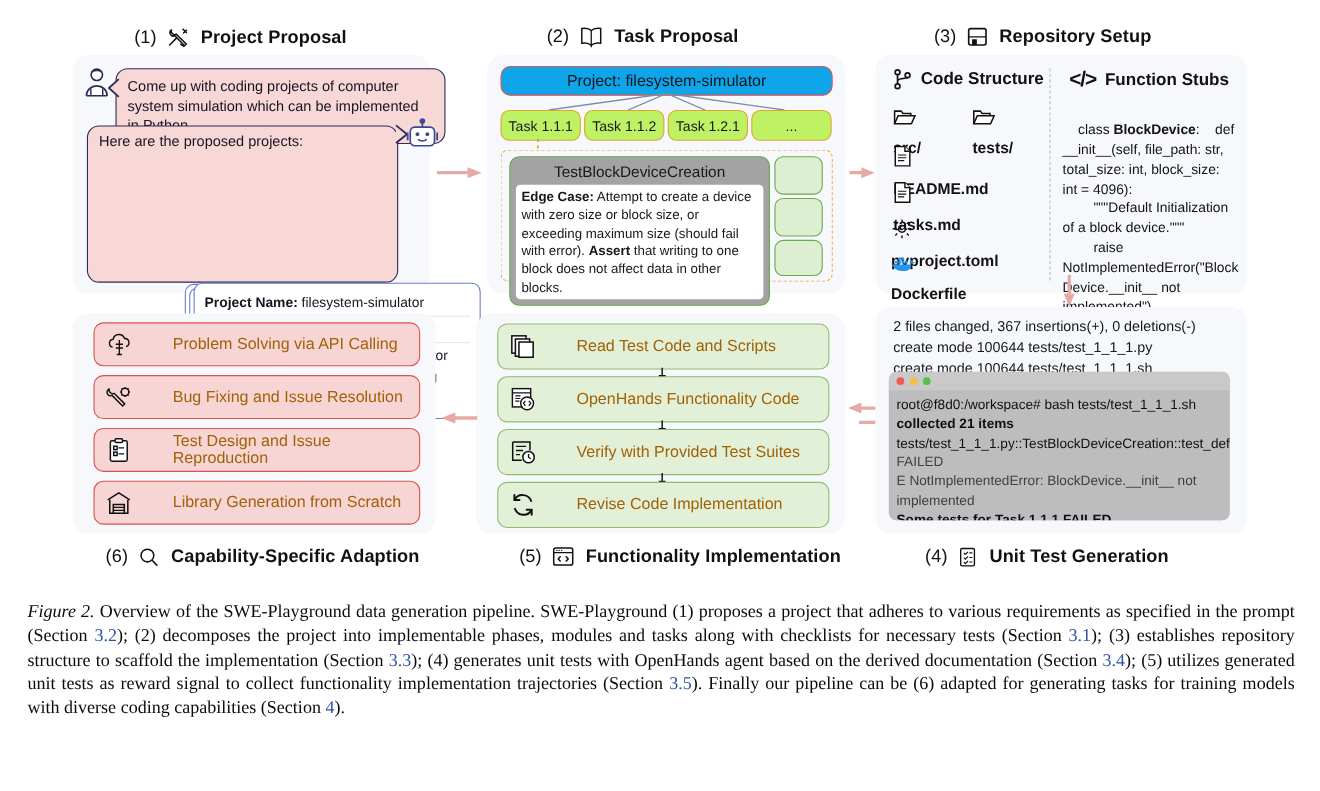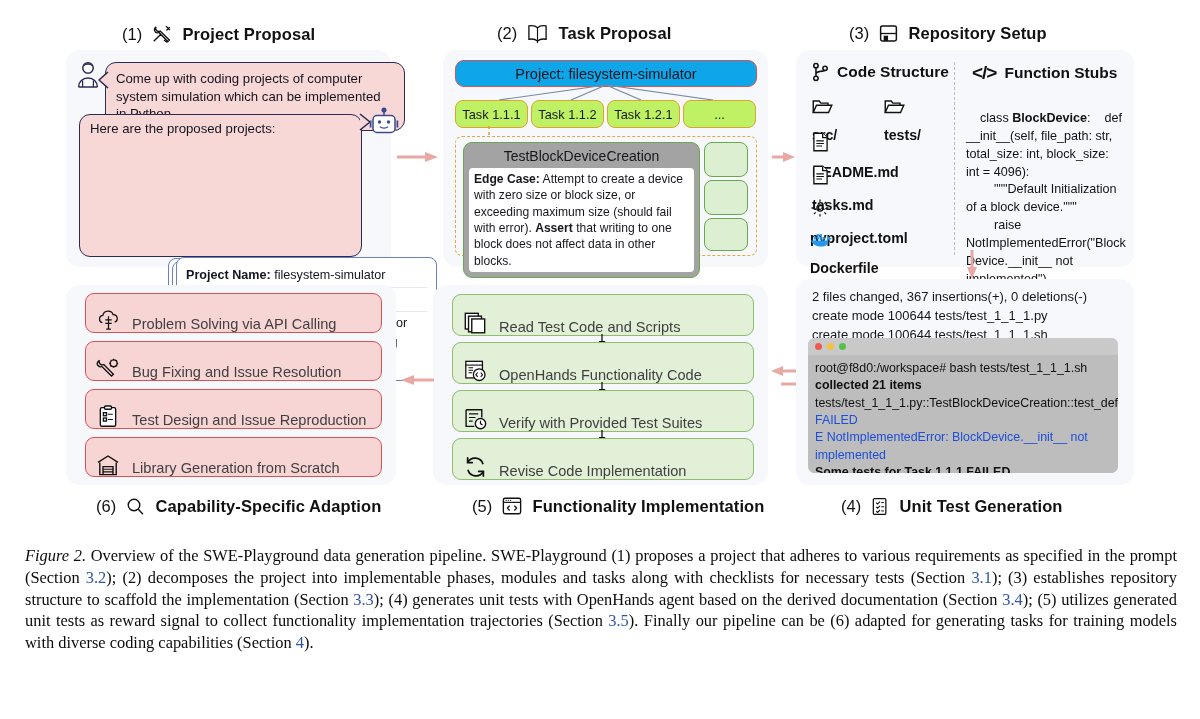--- a/index.html
+++ b/index.html
@@ -52,25 +52,25 @@
   .stub{position:absolute;font-size:12.6px;line-height:1.42;color:#121212;white-space:pre-wrap;}
   .stub b{font-weight:bold;}
 
   
   .gitlines{position:absolute;font-size:13px;line-height:1.45;color:#16161d;}
   .term{position:absolute;border-radius:7px;overflow:hidden;background:#bdbdbd;}
   .term-bar{height:17px;background:#c9c9c9;display:flex;align-items:center;gap:5px;padding:0 7px;}
   .dot{width:7px;height:7px;border-radius:50%;}
   .term-body{padding:5px 7px 6px;font-size:12.4px;line-height:1.4;color:#101010;background:#bdbdbd;}
   .term-body .b{font-weight:bold;}
-  .fail{color:#1d4ed8;}
-
-  
-  .irow{position:absolute;display:flex;align-items:flex-end;border-radius:9px;
-    font-size:14.6px;color:#404040;}
+  .fail{color:#404040;}
+
+  
+  .irow{position:absolute;display:flex;align-items:center;border-radius:9px;
+    font-size:14.6px;color:#a16207;gap:25px;}
   .irow.green{background:#e3f0d8;border:1.5px solid #8fbc6e;}
   .irow.red{background:#f8d5d5;border:1.5px solid #d9534f;}
   .irow .ic{width:44px;display:flex;align-items:center;justify-content:center;flex:none;}
   .irow .lb{padding-left:2px;}
 
   svg{display:block;}
   .arrow{position:absolute;}
 
   
   .caption{position:absolute;left:25px;top:545px;width:1152px;

